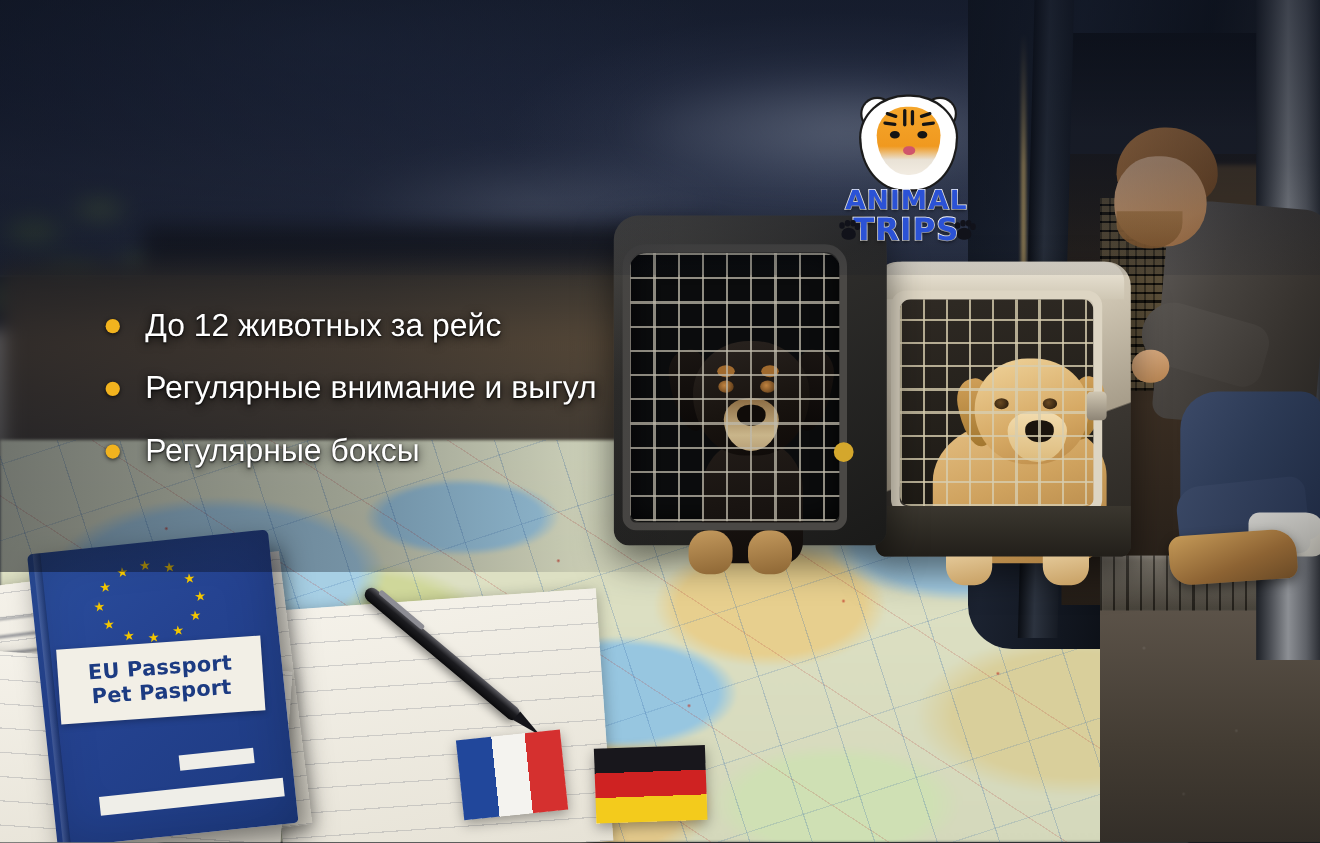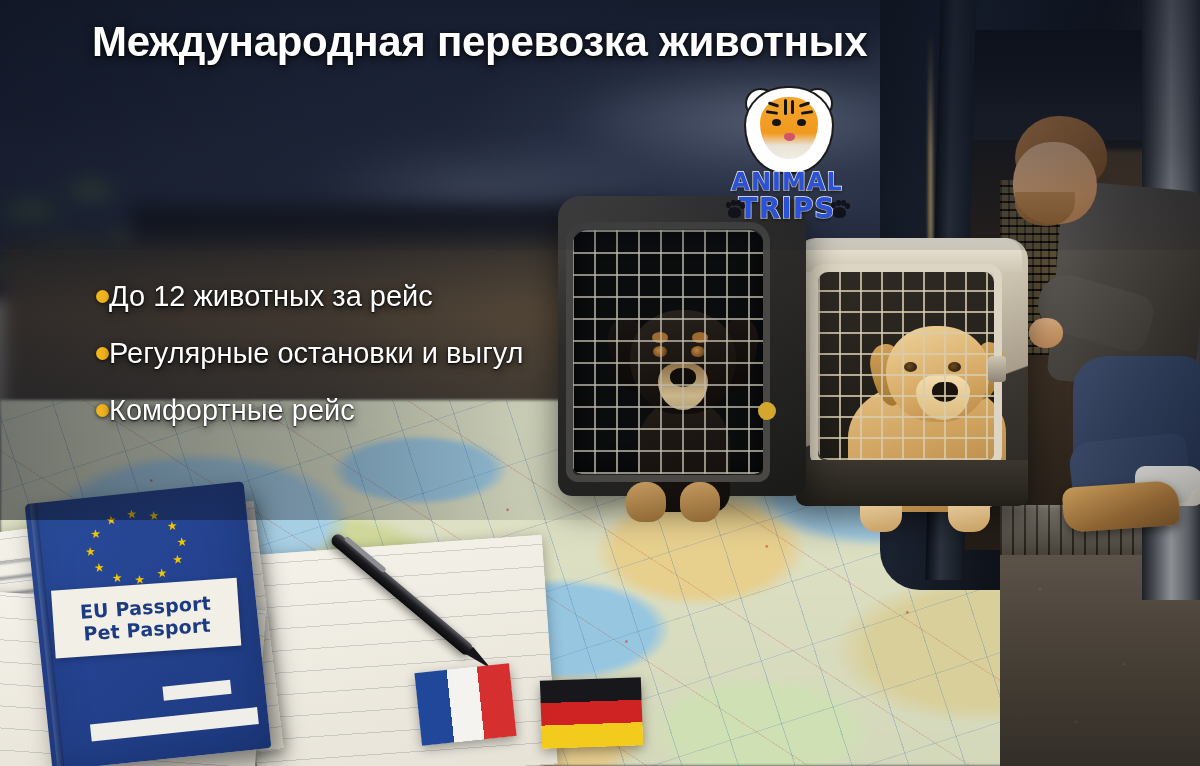--- a/index.html
+++ b/index.html
@@ -556,38 +556,38 @@
     text-shadow:0 2px 8px rgba(0,0,0,.85), 0 1px 2px rgba(0,0,0,.9);
     font-family:"Liberation Sans", sans-serif;
   }
   .tagline-text .first{ color:#F2B31E; }
 
   .bullets{
     position:absolute; left:96px; top:268px;
     display:flex; flex-direction:column;
   }
   .bullet{
-    display:flex; align-items:center; gap:0;
+    display:flex; align-items:center; gap:23px;
     height:57px;
     white-space:nowrap;
   }
   .bullet-dot{
     width:13px; height:13px; flex:0 0 13px;
     border-radius:50%; background:#F2B31E;
     box-shadow:0 1px 4px rgba(0,0,0,.7);
   }
   .bullet-text{
     font-size:29px; font-weight:400; color:#ffffff;
     text-shadow:0 2px 9px rgba(0,0,0,.9), 0 1px 2px rgba(0,0,0,.95);
     font-family:"Liberation Sans", sans-serif;
   }
 
   
   .logo{
-    position:absolute; left:724px; top:88px; width:126px; height:128px;
+    position:absolute; left:761px; top:88px; width:126px; height:128px;
   }
   .logo-tiger{
     position:absolute; left:22px; top:0; width:86px; height:84px;
   }
   .tiger-outline{
     position:absolute; inset:0;
     background:#ffffff;
     border-radius:48% 48% 44% 44% / 44% 44% 56% 56%;
     box-shadow:0 0 0 2px #1b1b1b;
   }
@@ -779,35 +779,34 @@
       <div class="crate1-frame"></div>
       <div class="crate1-latch"></div>
     </div>
 
     <div class="scrim-left"></div>
     <div class="scrim-top"></div>
   </div>
 
   <div class="content">
 
-    <div class="title-main">Международная перевозка животных</div>
 
 
     <div class="bullets">
       <div class="bullet">
         <span class="bullet-dot"></span>
         <span class="bullet-text">До 12 животных за рейс</span>
       </div>
       <div class="bullet">
         <span class="bullet-dot"></span>
-        <span class="bullet-text">Регулярные остановки и выгул</span>
+        <span class="bullet-text">Регулярные внимание и выгул</span>
       </div>
       <div class="bullet">
         <span class="bullet-dot"></span>
-        <span class="bullet-text">Комфортные рейс</span>
+        <span class="bullet-text">Регулярные боксы</span>
       </div>
     </div>
 
     <div class="logo">
       <div class="logo-tiger">
         <div class="tiger-ear-l"></div>
         <div class="tiger-ear-r"></div>
         <div class="tiger-outline"></div>
         <div class="tiger-face">
           <div class="tiger-stripe" style="left:24px;top:2px;width:3px;height:16px;"></div>

